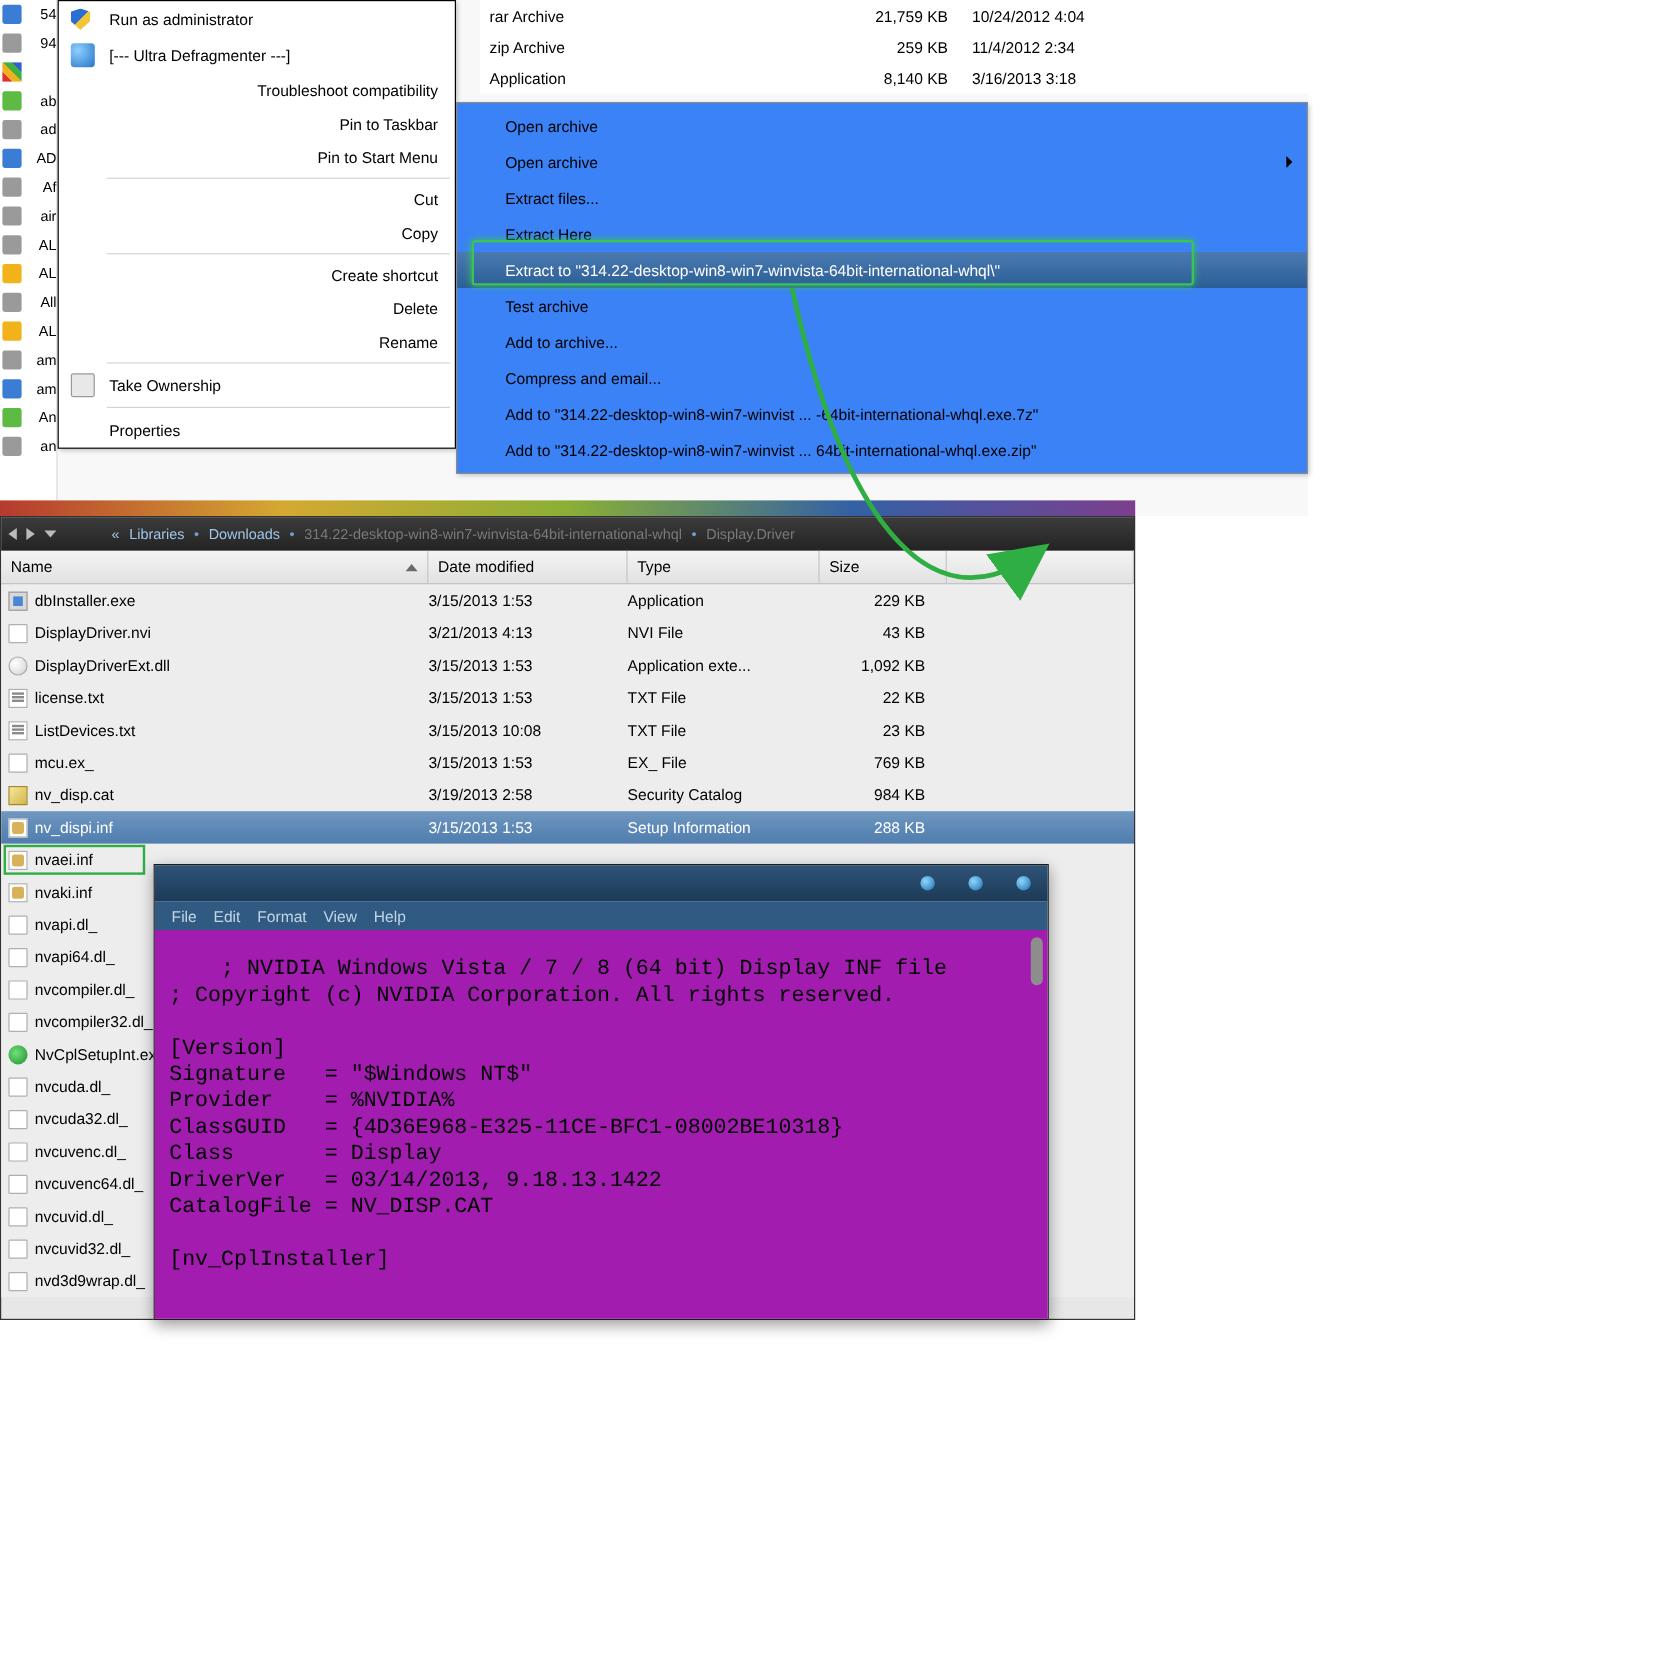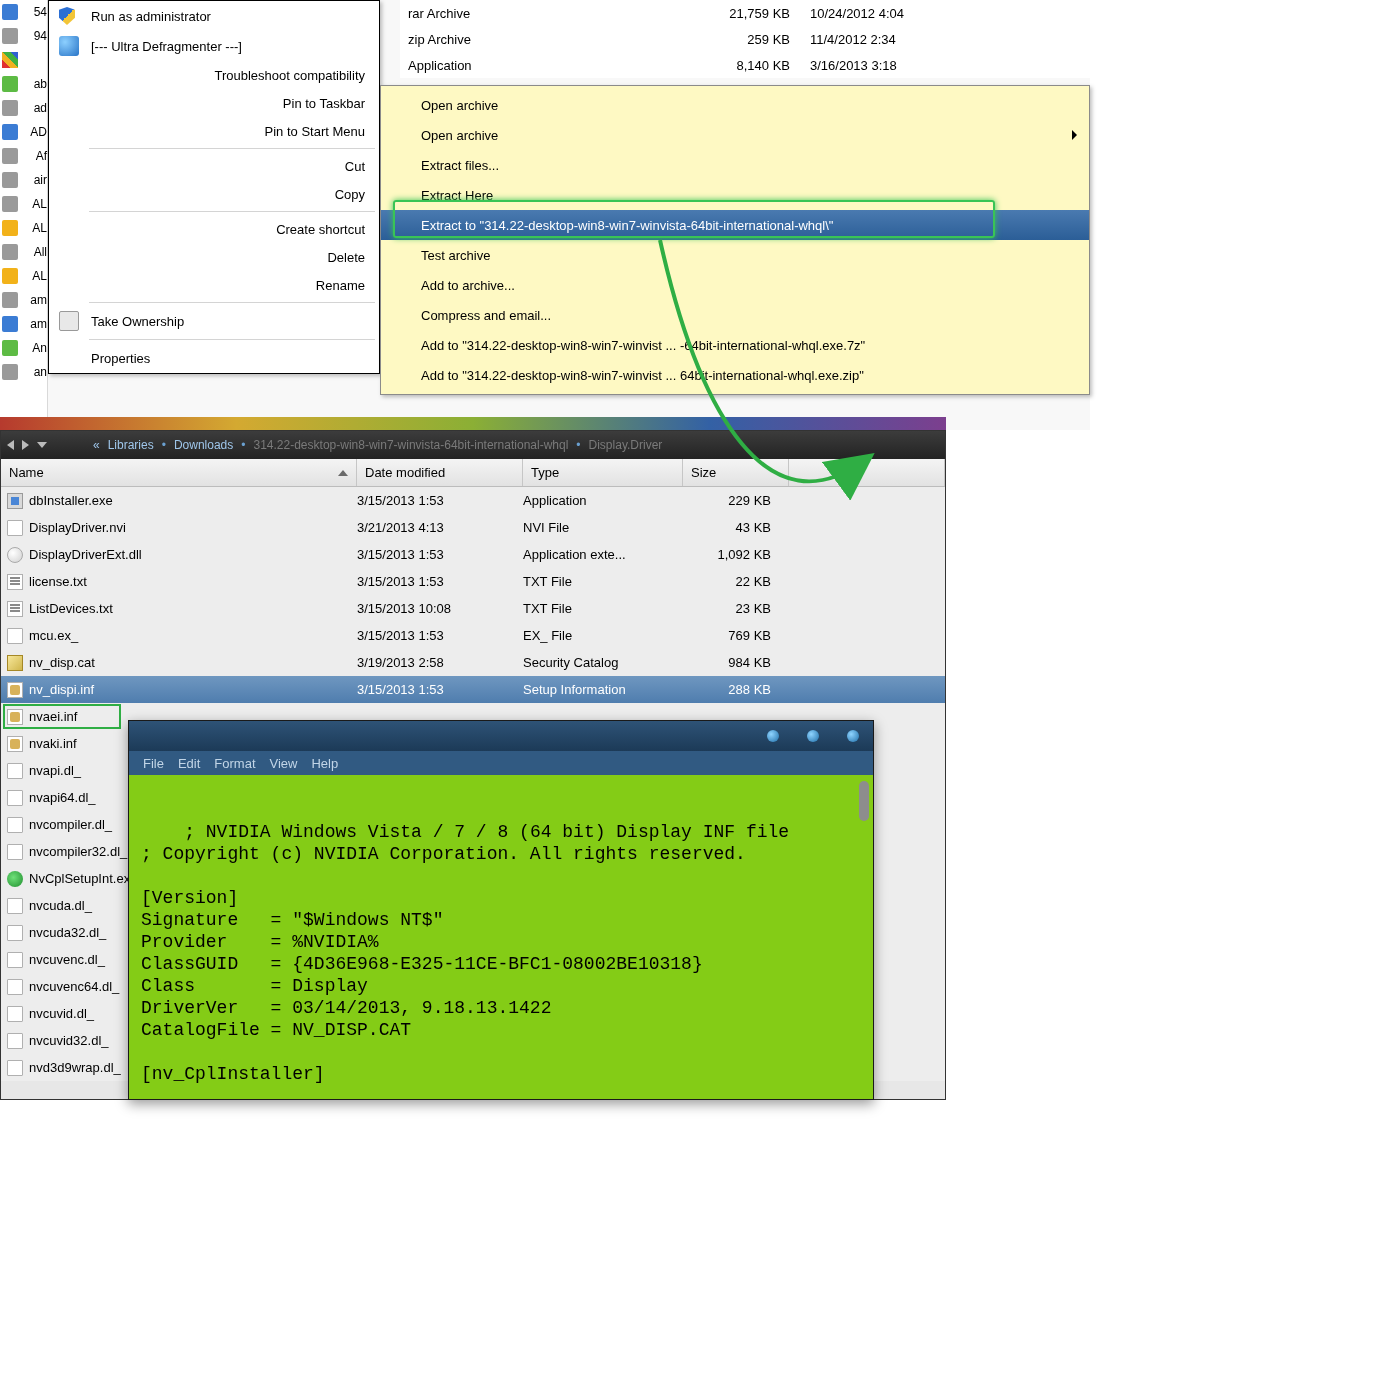--- a/index.html
+++ b/index.html
@@ -30,21 +30,21 @@
   .ctx-menu .sep { height:1px; margin:3px 4px 3px 40px; background:#d4d4d4; }
   .ctx-menu .row.hl { background:linear-gradient(#4a7ab0,#2b5e97); color:#fff; }
   .ctx-menu .row .arrow { position:absolute; right:10px; top:50%; transform:translateY(-50%); width:0; height:0; border-left:5px solid #000; border-top:5px solid transparent; border-bottom:5px solid transparent; }
   .ctx-menu .row.hl .arrow { border-left-color:#fff; }
   .ctx-icon { position:absolute; left:10px; top:50%; transform:translateY(-50%); width:20px; height:20px; }
   .ctx-icon.defrag { background:radial-gradient(circle at 30% 30%, #8dd0ff, #2874c7); border-radius:3px; }
   .ctx-icon.own    { background:#e8e8e8; border:1px solid #999; border-radius:2px; }
   .ctx-icon.shield { width:16px; height:18px; background:linear-gradient(135deg,#2b6fd4 0 50%, #f2c538 50% 100%); clip-path:polygon(50% 0,100% 15%,100% 60%,50% 100%,0 60%,0 15%); }
 
   
-  .submenu { position:absolute; left:380px; top:85px; width:710px; background:#fef9c3; border:1px solid #8b8b8b; box-shadow:2px 2px 4px rgba(0,0,0,.25); padding:4px 0; }
+  .submenu { position:absolute; left:380px; top:85px; width:710px; background:#3b82f6; border:1px solid #8b8b8b; box-shadow:2px 2px 4px rgba(0,0,0,.25); padding:4px 0; }
   .submenu .srow { height:30px; display:flex; align-items:center; padding:0 20px 0 40px; position:relative; cursor:default; white-space:nowrap; }
   .submenu .srow .arrow { position:absolute; right:12px; border-left:5px solid #000; border-top:5px solid transparent; border-bottom:5px solid transparent; width:0; height:0; }
   .submenu .srow.hl { background:linear-gradient(#4a7ab0,#2b5e97); color:#fff; }
   .green-box { position:absolute; left:393px; top:200px; width:602px; height:38px; border:2px solid #39c456; border-radius:3px; box-shadow:0 0 6px #39c456; pointer-events:none; }
 
   
   .color-strip { position:absolute; left:0; top:417px; width:946px; height:13px; background:linear-gradient(90deg,#b63a2e,#d4a931,#8baf35,#3361a5,#7c3f8e); }
 
   
   .lower { position:absolute; left:0; top:430px; width:946px; height:670px; background:#e7e7e7; border:1px solid #333; }
@@ -85,21 +85,21 @@
   .fic.inf::after{ content:""; position:absolute; left:2px; top:2px; width:10px; height:10px; background:#d8b25a; border-radius:2px; }
   .fic.nvcpl { background:radial-gradient(circle at 40% 40%, #6fe079, #1f8e2e); border-radius:50%; }
 
   .green-box2 { position:absolute; left:2px; top:273px; width:118px; height:25px; border:2px solid #2fae44; pointer-events:none; }
 
   
   .notepad { position:absolute; left:128px; top:720px; width:746px; height:380px; background:#f5f5f5; border:1px solid #1a1a1a; box-shadow:0 4px 12px rgba(0,0,0,.4); }
   .np-titlebar { height:30px; background:linear-gradient(#2e5377,#1c3a57); display:flex; justify-content:flex-end; align-items:center; padding-right:14px; gap:28px; }
   .np-dot { width:12px; height:12px; border-radius:50%; background:radial-gradient(circle at 35% 35%, #8fd4ff, #1f6ea8); }
   .np-menu { height:24px; background:#315a82; color:#c1d5e7; display:flex; align-items:center; gap:14px; padding-left:14px; font-size:13px; }
-  .np-body { position:relative; height:calc(100% - 54px); background:#84cc16; font-family:"Consolas","Courier New",monospace; font-size:18px; line-height:22px; color:#000; padding:24px 12px; overflow:hidden; white-space:pre-wrap; }
+  .np-body { position:relative; height:calc(100% - 54px); background:#a21caf; font-family:"Consolas","Courier New",monospace; font-size:18px; line-height:22px; color:#000; padding:0 12px; overflow:hidden; white-space:pre-wrap; }
   .np-scroll { position:absolute; right:4px; top:6px; width:10px; height:40px; background:#8d8d8d; border-radius:5px; }
 
   
   .arrow-svg { position:absolute; left:0; top:0; width:1090px; height:560px; pointer-events:none; }
 
 </style>
 </head>
 <body>
 
 <div class="upper-explorer">

